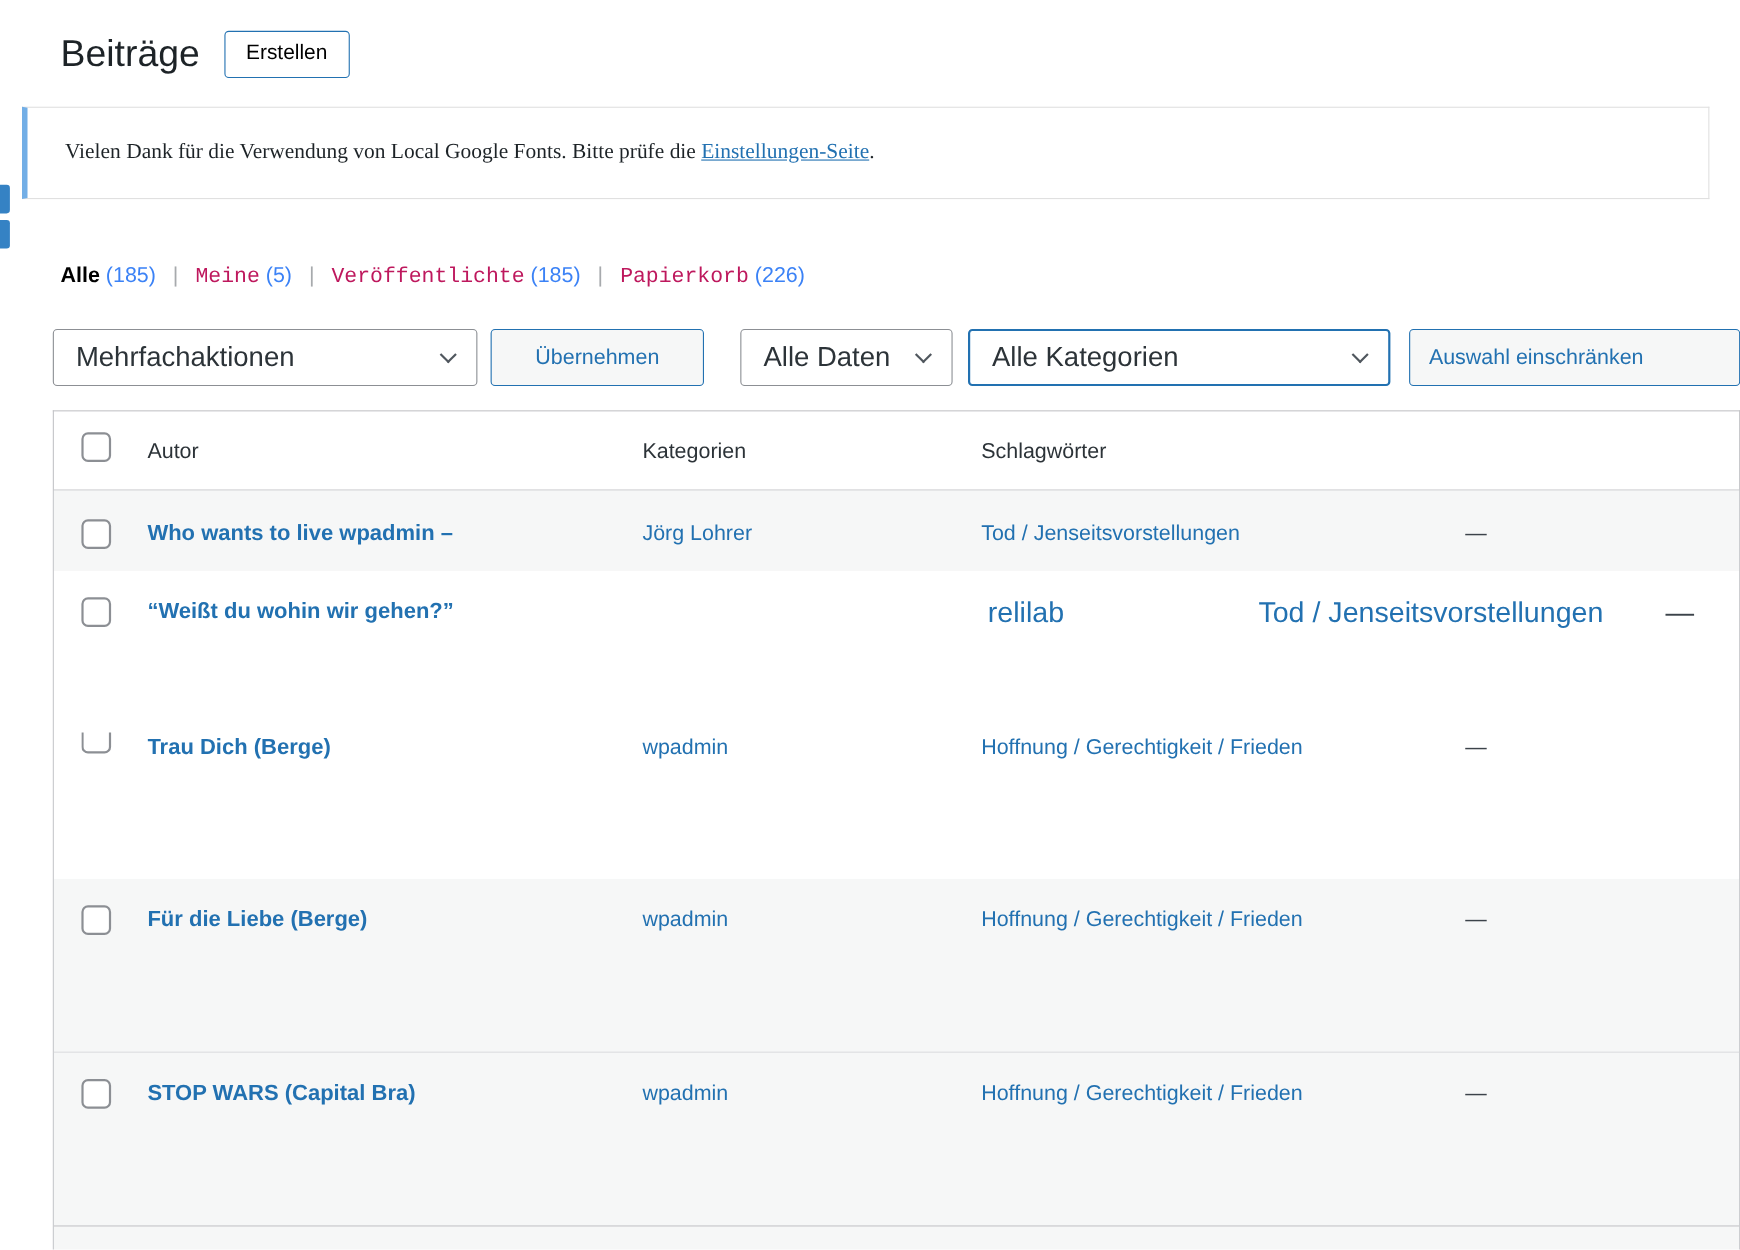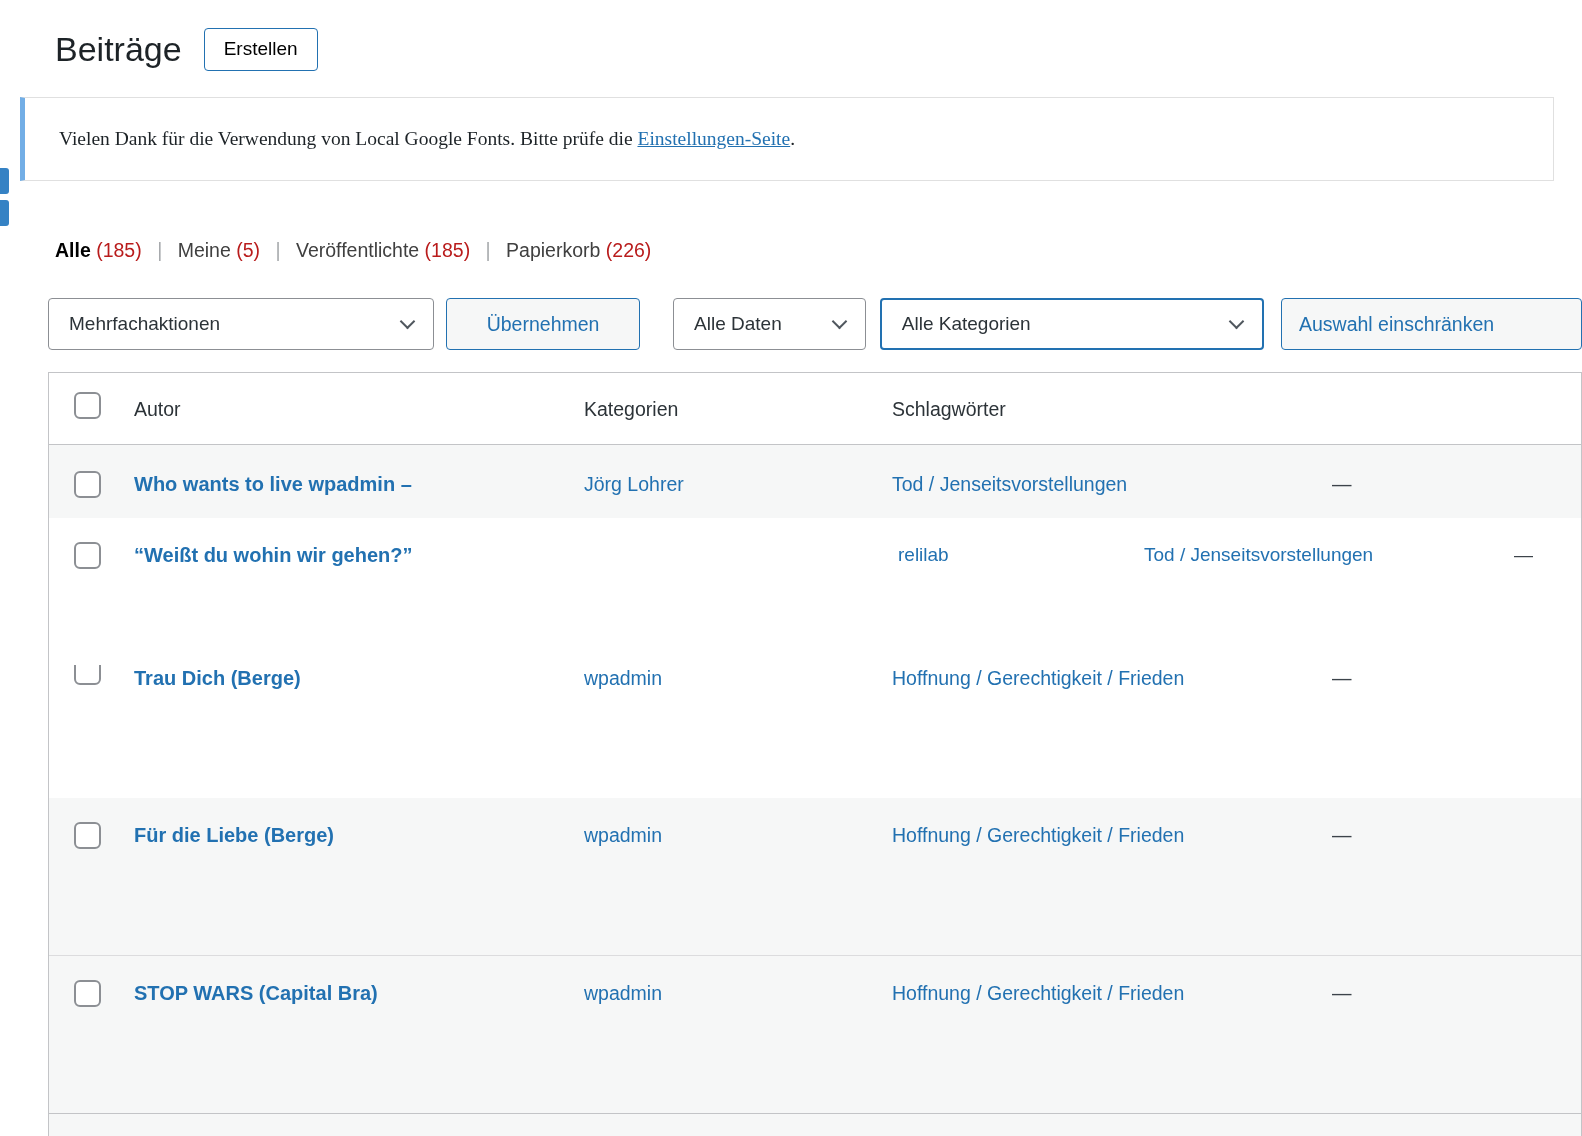--- a/index.html
+++ b/index.html
@@ -35,30 +35,30 @@
   .notice {
     margin: 25px 0 0 20px; width: calc(100% - 48px);
     background: #fff; border: 1px solid #e0e0e0; border-left: 5px solid #72aee6;
     padding: 28px 20px 28px 34px; font-size: 19.5px; color: #1d2327; line-height: 26px; font-family: Liberation Serif, serif;
   }
   .notice a { color: #2271b1; text-decoration: underline; }
 
   
   .filters { margin: 56px 0 0 55px; font-size: 19.5px; line-height: 26px; }
   .filters .current-label { font-weight: 700; color: #000; }
-  .filters .count { color: #b91c1c; }
-  .filters a { color: #404040; }
+  .filters .count { color: #3b82f6; }
+  .filters a { color: #be185d; font-family: Liberation Mono, monospace; }
   .filters .sep { color: #a7aaad; margin: 0 10px; }
 
   
   .bulk-row { margin: 35px 0 0 48px; display: flex; align-items: center; }
   .select-box {
     display: flex; align-items: center; justify-content: space-between;
     height: 52px; background: #fff; border: 1px solid #8c8f94; border-radius: 4px;
-    font-size: 19px; color: #2c3338; padding: 0 20px; cursor: pointer;
+    font-size: 25px; color: #2c3338; padding: 0 20px; cursor: pointer;
   }
   .chev {
     width: 11px; height: 11px; flex: 0 0 auto;
     border-right: 2.5px solid #50575e; border-bottom: 2.5px solid #50575e;
     transform: rotate(45deg); margin-top: -6px; margin-left: 16px;
   }
   .sel-bulk { width: 398px; margin-right: 12px; }
   .btn-secondary {
     height: 52px; padding: 0 24px; background: #f6f7f7;
     border: 1.5px solid #2271b1; border-radius: 4px; color: #2271b1;
@@ -93,21 +93,21 @@
   .dash { color: #3c434a; }
   .cat-link { display: inline-block; max-width: 330px; color: #2271b1; line-height: 38px; margin-top: -6px; }
 
   .r1 { height: 73px; background: #f6f7f7; padding-top: 26px; overflow: hidden; }
   .r2 { height: 135px; background: #ffffff; padding-top: 24px; position: relative; }
   .r2 .cell-title { grid-column: 2 / -1; }
   .row-actions { margin-top: 20px; font-size: 18.5px; line-height: 26px; }
   .row-actions a { color: #2271b1; }
   .row-actions .trash { color: #b32d2e; }
   .row-actions .sep { color: #a7aaad; margin: 0 9px; }
-  .abs-cell { position: absolute; top: 24px; font-size: 19px; line-height: 26px; }
+  .abs-cell { position: absolute; top: 24px; font-size: 26px; line-height: 26px; }
   .abs-relilab { left: 849px; }
   .abs-cat2 { left: 1095px; }
   .abs-dash2 { left: 1465px; }
 
   .r3 { height: 145px; background: #ffffff; padding-top: 12px; }
   .clip-top { height: 26px; overflow: hidden; }
   .clip-top > * { display: inline-block; margin-top: -10px; }
 
   .r4 { height: 157px; background: #f6f7f7; padding-top: 24px; }
   .r5 { height: 158px; background: #f6f7f7; padding-top: 24px; border-top: 1px solid #dcdcde; }

